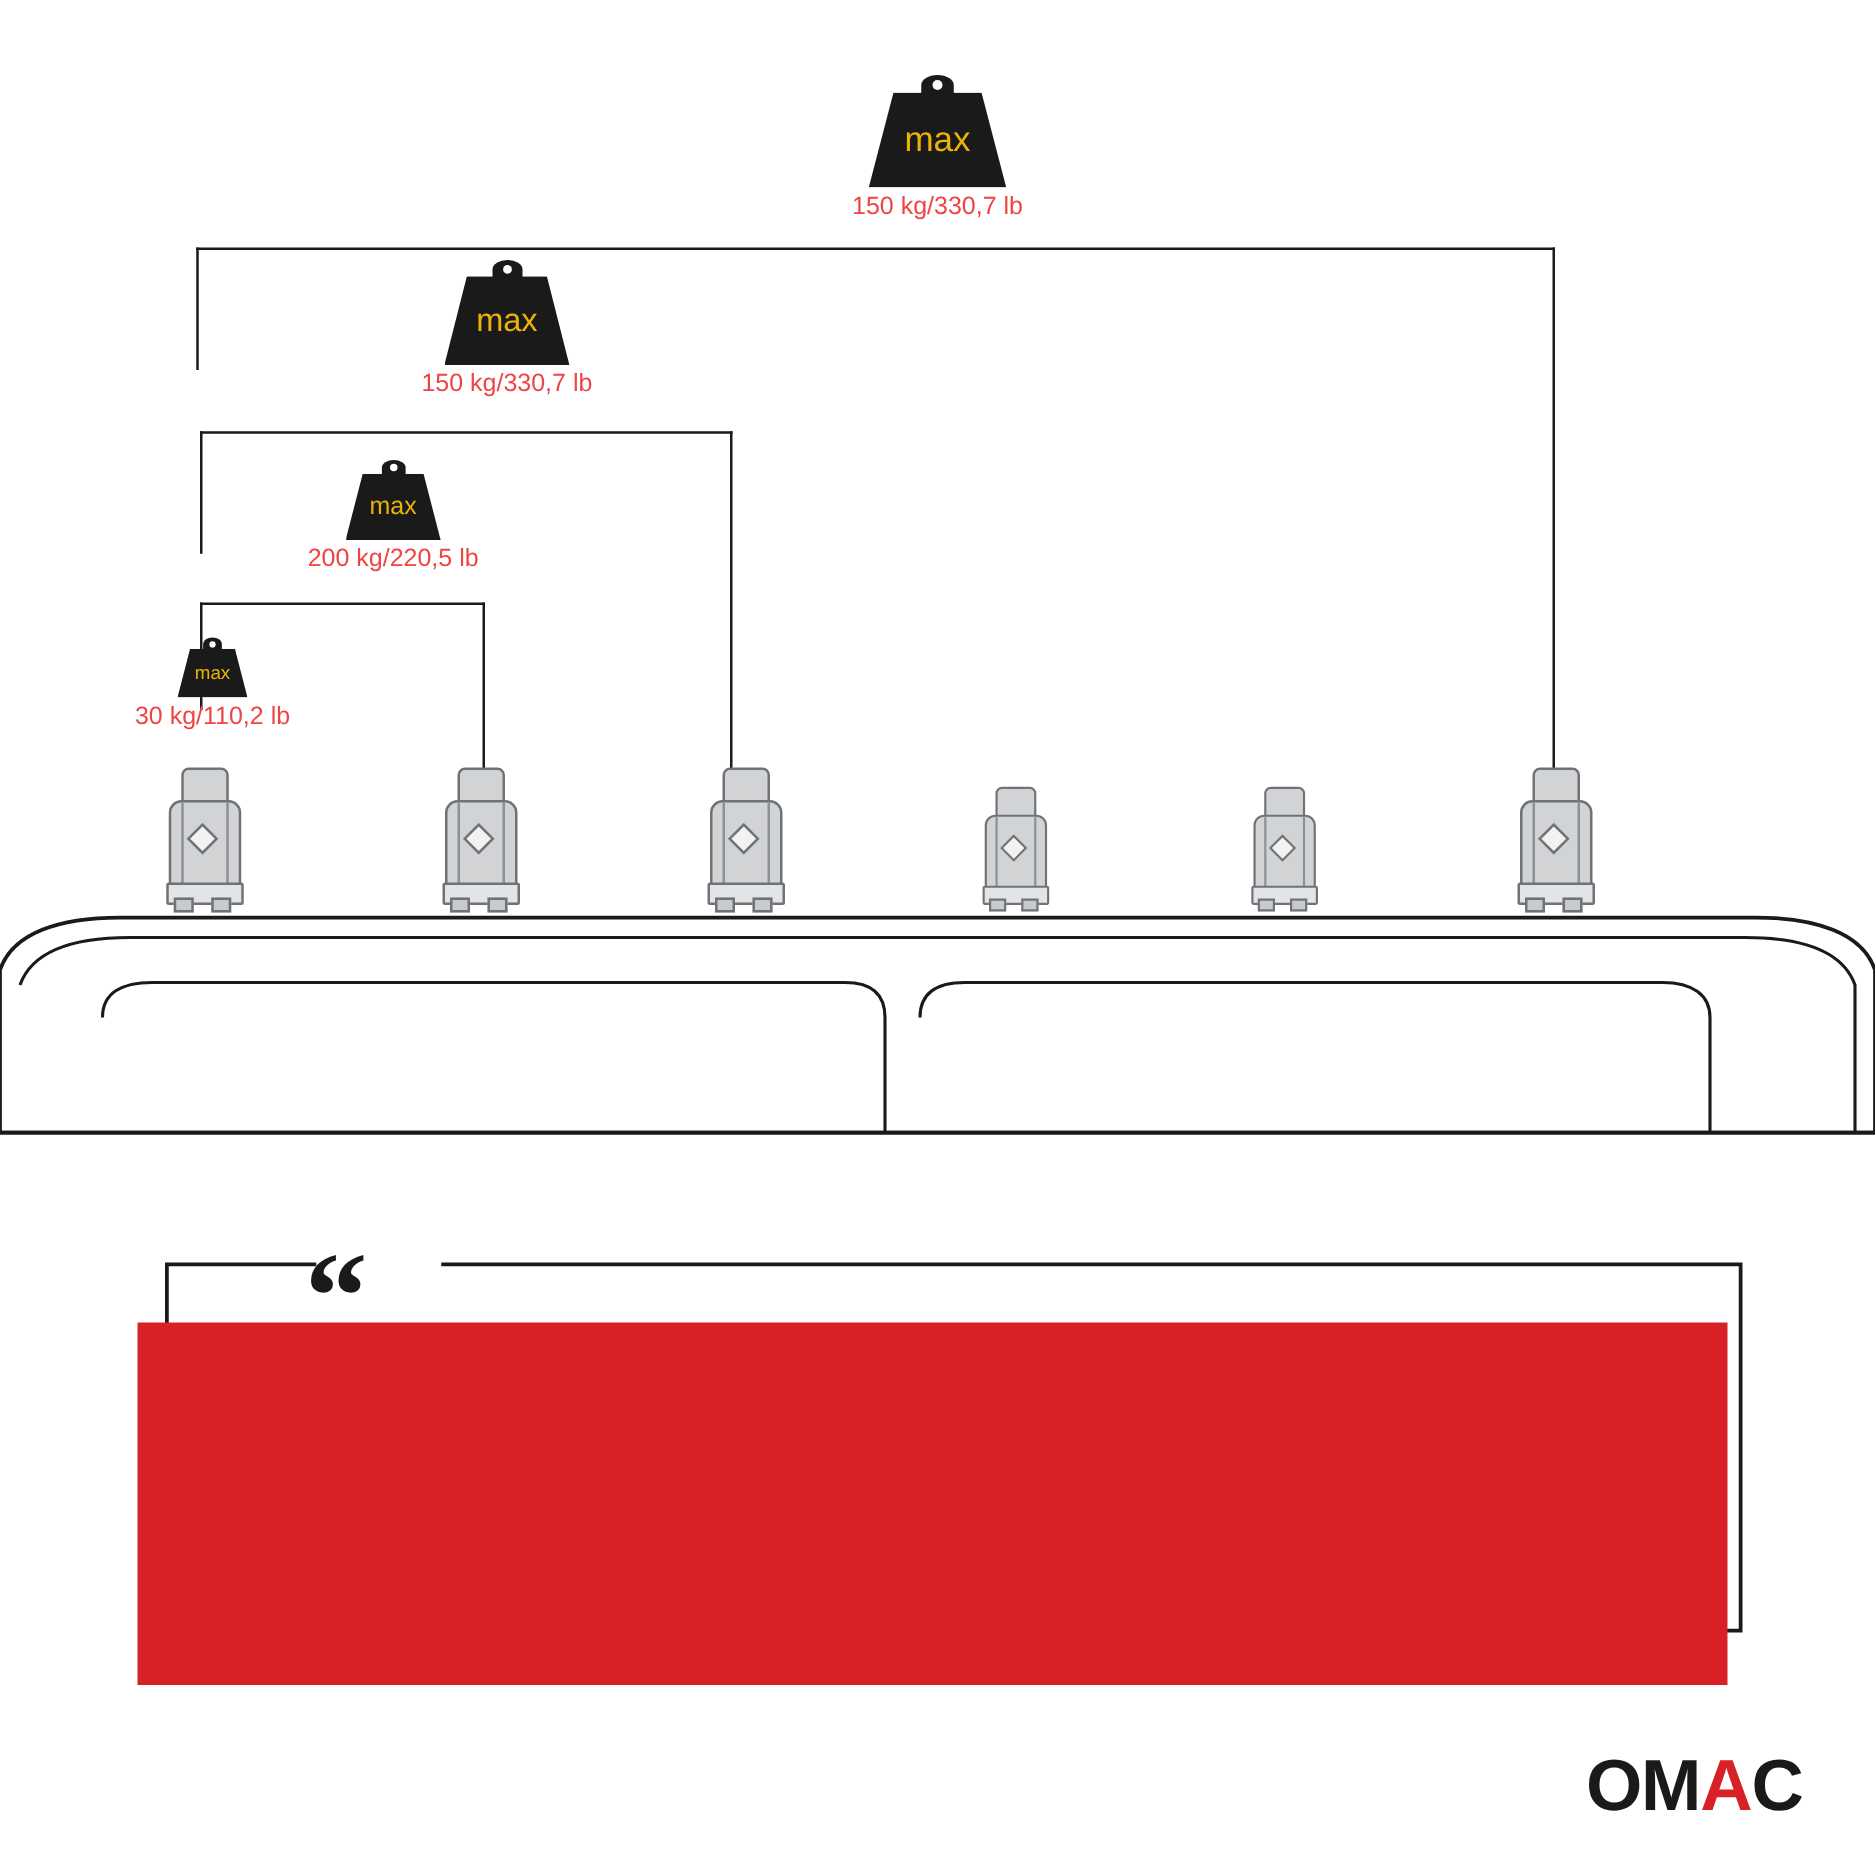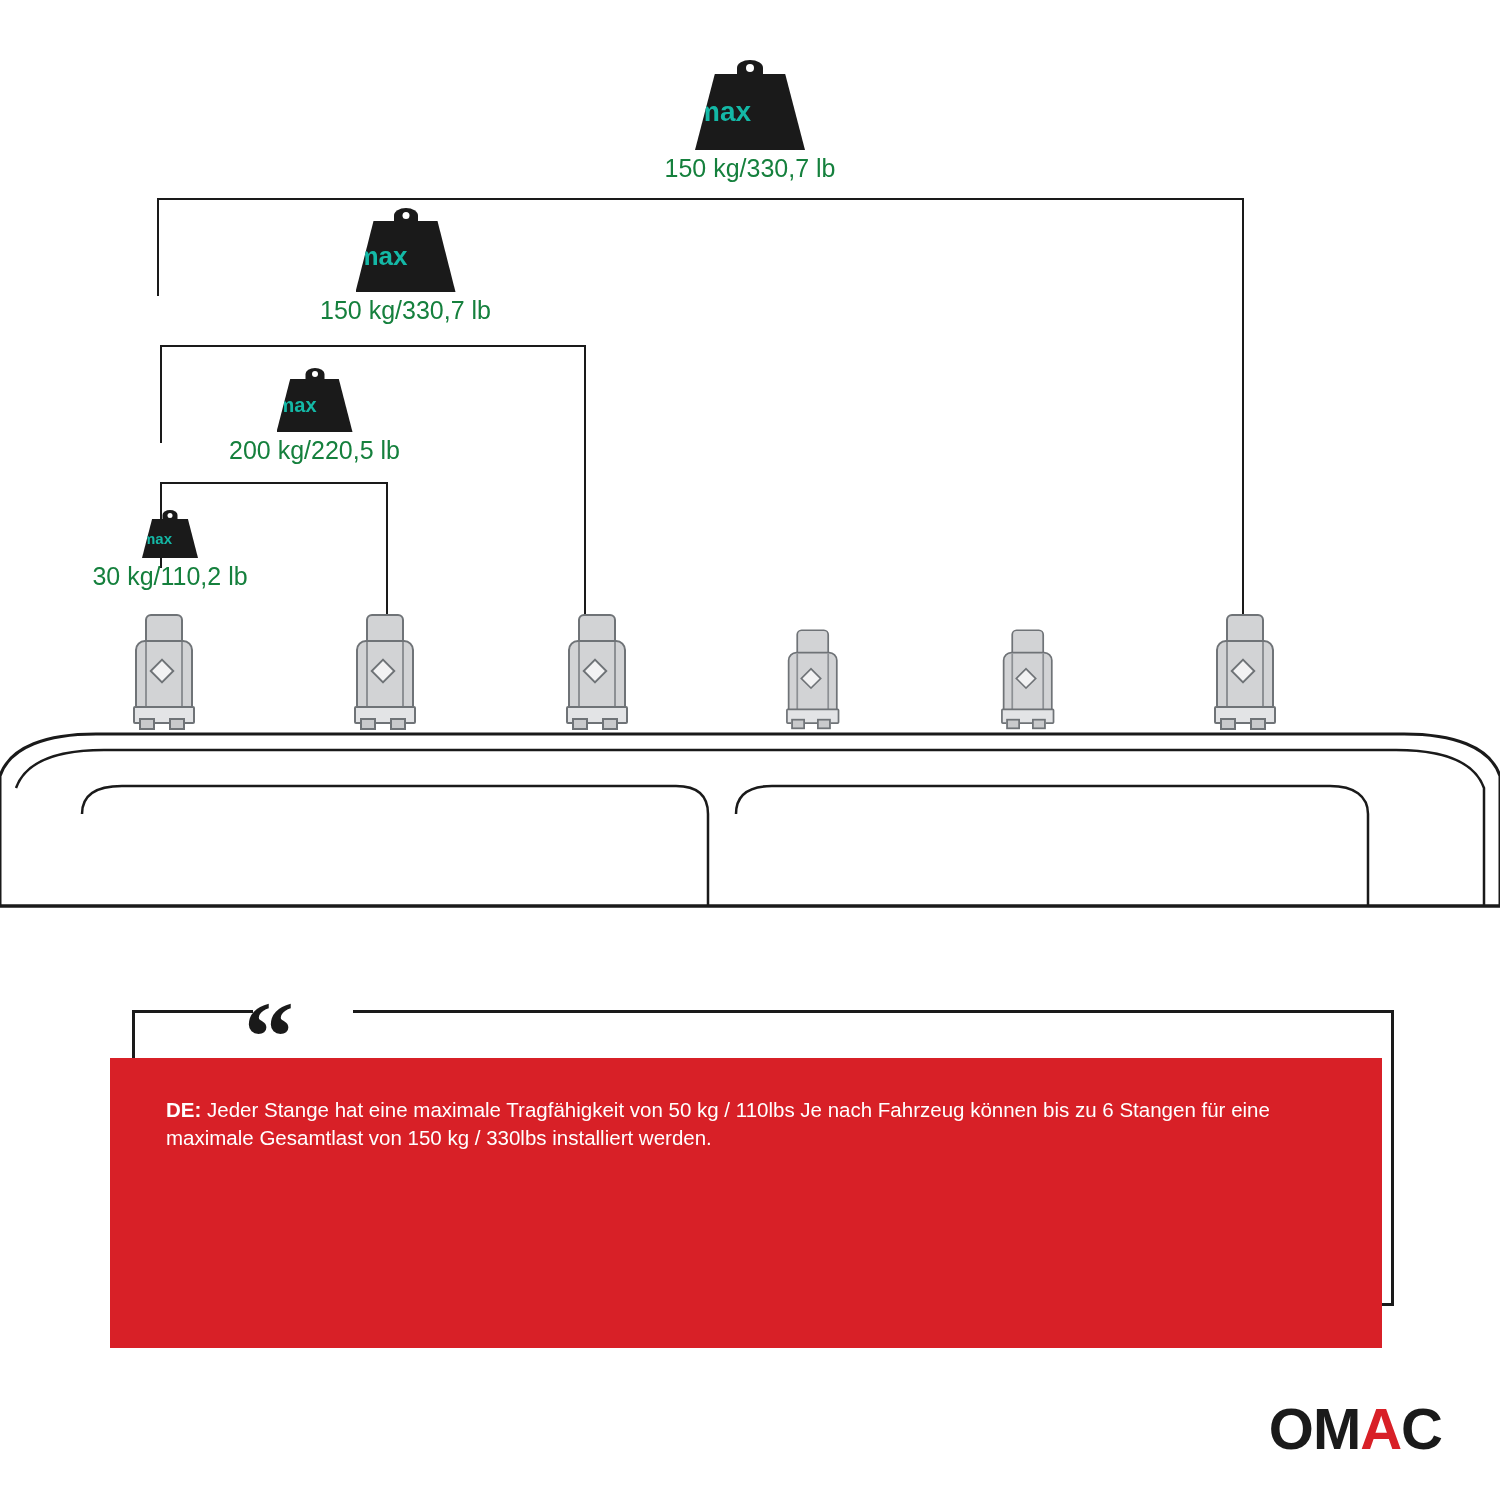--- a/index.html
+++ b/index.html
@@ -64,29 +64,30 @@
     position: absolute;
     left: 50%;
     transform: translateX(-50%);
     border-radius: 50%;
     background: #ffffff;
   }
   .weight .wt-body {
     position: absolute;
     left: 0;
     background: #1a1a1a;
-    color: #14b8a6;
-    font-weight: bold;
+    color: #eab308;
+    font-weight: normal;
     display: flex;
     align-items: center;
+    justify-content: center;
   }
   .weight .wt-label {
     margin-top: 4px;
-    font-size: 25px;
-    color: #15803d;
+    font-size: 20px;
+    color: #ef4444;
     white-space: nowrap;
   }
 
   
   .foot {
     position: absolute;
     width: 62px;
     height: 110px;
   }
   .foot .cap {
@@ -383,23 +384,20 @@
 
   <div class="note-wrap">
     <div class="note-frame">
       <div class="note-frame-gap-top"></div>
       <div class="note-frame-gap-bottom"></div>
     </div>
     <div class="quote-open">“</div>
     <div class="quote-close">”</div>
 
     <div class="note-box">
-      <div class="note-para">
-        <b>DE:</b><span> Jeder Stange hat eine maximale Tragfähigkeit von 50 kg / 110lbs Je nach Fahrzeug können bis zu 6 Stangen für eine maximale Gesamtlast von 150 kg / 330lbs installiert werden.</span>
-      </div>
     </div>
   </div>
 
   <div class="logo">
     <span class="o">O</span><span class="m">M</span><span class="a">A</span><span class="c">C</span>
   </div>
 
 </div>
 
 </body></html>

